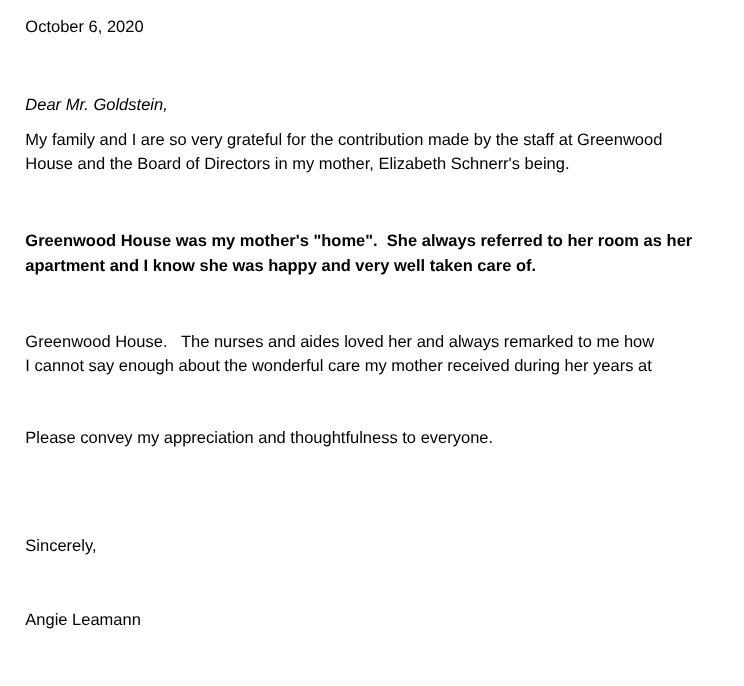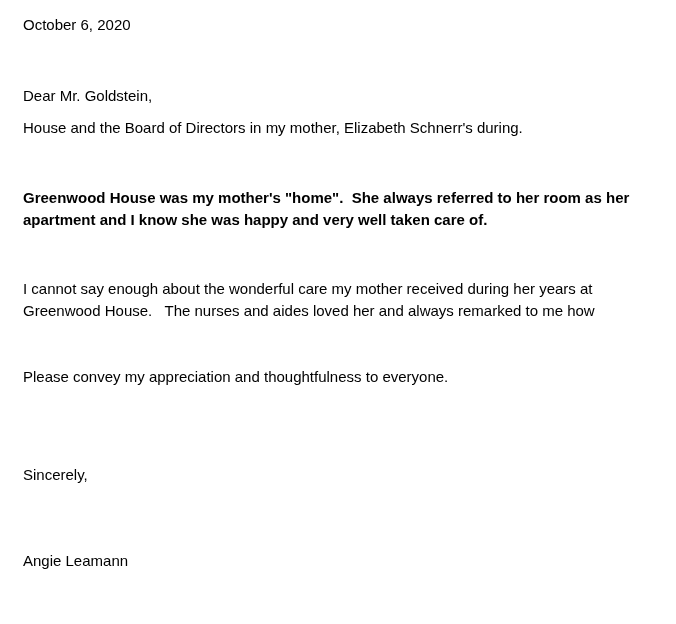--- a/index.html
+++ b/index.html
@@ -21,49 +21,50 @@
     padding: 14px 28px 0 23px;
     background: #ffffff;
   }
   .line, .para-line {
     font-size: 15px;
     line-height: 22px;
     white-space: pre-wrap;
     color: #000000;
   }
   .date-line     { margin-top: 0; }
-  .salutation    { margin-top: 49px; }
+  .salutation    { margin-top: 49px; font-style: italic; }
   .para-1        { margin-top: 10px; }
   .para-2        { margin-top: 48px; font-weight: bold; }
   .para-3        { margin-top: 47px; }
   .para-4        { margin-top: 44px; }
   .closing       { margin-top: 76px; }
-  .signature     { margin-top: 64px; }
+  .signature     { margin-top: 45px; }
 </style>
 </head>
 <body>
 
 <div class="letter">
 
   <div class="line date-line">October 6, 2020</div>
 
   <div class="line salutation">Dear Mr. Goldstein,</div>
 
   <div class="para para-1">
-    <div class="para-line">House and the Board of Directors in my mother, Elizabeth Schnerr's during.</div>
+    <div class="para-line">My family and I are so very grateful for the contribution made by the staff at Greenwood</div>
+    <div class="para-line">House and the Board of Directors in my mother, Elizabeth Schnerr's being.</div>
   </div>
 
   <div class="para para-2">
     <div class="para-line">Greenwood House was my mother's "home".  She always referred to her room as her</div>
     <div class="para-line">apartment and I know she was happy and very well taken care of.</div>
   </div>
 
   <div class="para para-3">
+    <div class="para-line">Greenwood House.   The nurses and aides loved her and always remarked to me how</div>
     <div class="para-line">I cannot say enough about the wonderful care my mother received during her years at</div>
-    <div class="para-line">Greenwood House.   The nurses and aides loved her and always remarked to me how</div>
   </div>
 
   <div class="para para-4">
     <div class="para-line">Please convey my appreciation and thoughtfulness to everyone.</div>
   </div>
 
   <div class="line closing">Sincerely,</div>
 
   <div class="line signature">Angie Leamann</div>
 

